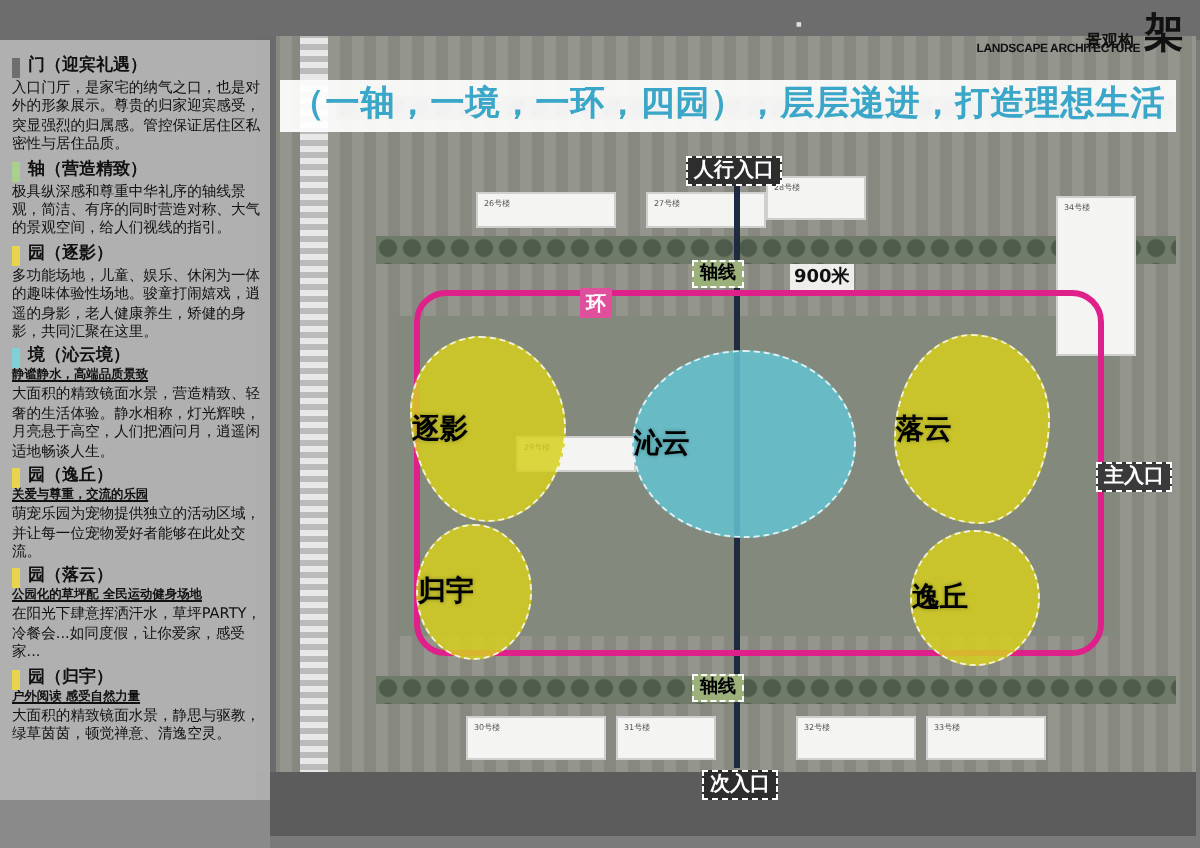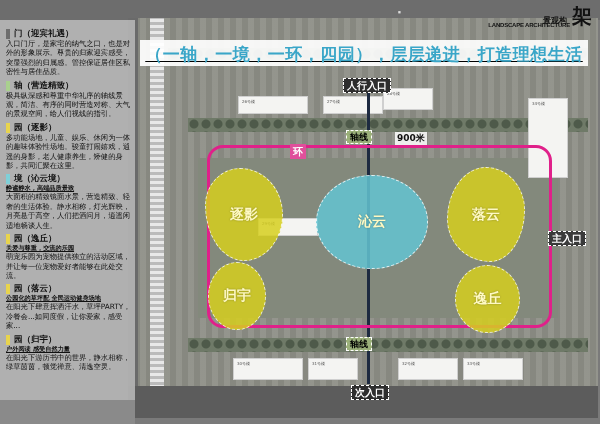--- a/index.html
+++ b/index.html
@@ -20,40 +20,40 @@
   .bldg { position: absolute; background: #f4f4f2; border: 1px solid #cfcfcf; }
   .bldg span { position: absolute; left: 3px; top: 2px; font-size: 4px; color: #555; white-space: nowrap; }
   .tree-band { position: absolute; background: radial-gradient(circle at 6px 6px, #4e5a4a 0 4px, transparent 5px) 0 0/12px 12px, #6f7a68; }
   .lawn { position: absolute; background: #83897c; }
 
   .brand { position: absolute; right: 8px; top: 6px; text-align: right; }
   .brand .cn-small { font-size: 8px; color: #111; font-weight: bold; display: inline-block; vertical-align: bottom; }
   .brand .cn-big { font-size: 20px; color: #111; font-weight: bold; display: inline-block; line-height: 20px; vertical-align: bottom; }
   .brand .en { position: absolute; right: 22px; top: 16px; font-size: 6px; color: #111; font-weight: bold; font-family: "Liberation Sans", sans-serif; letter-spacing: -0.2px; white-space: nowrap; }
 
-  .headline { position: absolute; left: 140px; top: 40px; width: 448px; height: 26px; background: rgba(255,255,255,0.92); display: flex; align-items: flex-end; justify-content: center; text-decoration: underline; }
+  .headline { position: absolute; left: 140px; top: 40px; width: 448px; height: 26px; background: rgba(255,255,255,0.92); display: flex; align-items: flex-start; justify-content: center; }
   .headline span { font-size: 17px; color: #3aa6c8; font-weight: bold; letter-spacing: 0.5px; white-space: nowrap; }
 
   .sidebar { position: absolute; left: 0; top: 20px; width: 135px; height: 380px; background: rgba(180,180,180,0.92); padding: 8px 4px 0 6px; }
   .sidebar-bottom { position: absolute; left: 0; top: 400px; width: 135px; height: 24px; background: #8a8a8a; }
   .sec { position: relative; padding-left: 8px; margin-bottom: 3px; }
   .sec .bar { position: absolute; left: 0; top: 1px; width: 4px; height: 10px; }
   .sec .head { font-size: 8.5px; font-weight: bold; color: #111; line-height: 11px; white-space: nowrap; }
   .sec .sub { font-size: 6.2px; font-weight: bold; color: #111; line-height: 8px; text-decoration: underline; white-space: nowrap; margin-left: -8px; }
   .sec .body { font-size: 7.3px; color: #111; line-height: 9.4px; margin-left: -8px; }
 
   .ring { position: absolute; left: 207px; top: 145px; width: 345px; height: 183px; border: 3px solid #e0208a; border-radius: 16px; }
   .ring-label { position: absolute; left: 290px; top: 144px; width: 16px; height: 15px; background: #e04f9b; color: #fff; font-size: 10px; font-weight: bold; display: flex; align-items: center; justify-content: center; }
 
   .axis-line { position: absolute; left: 367px; top: 88px; width: 3px; height: 296px; background: #1d2a40; }
   .axis-label { position: absolute; background: #9bb07a; border: 1px dashed #fff; color: #000; font-size: 9px; font-weight: bold; padding: 0 3px; line-height: 12px; }
   .entry { position: absolute; background: #2d2d2d; border: 1px dashed #fff; color: #fff; font-size: 10px; font-weight: bold; padding: 0 3px; line-height: 13px; white-space: nowrap; }
   .dist { position: absolute; left: 395px; top: 132px; font-size: 9px; font-weight: bold; color: #111; background: rgba(255,255,255,0.85); padding: 0 2px; }
 
-  .zone { position: absolute; display: flex; align-items: center; justify-content: center; color: #fef9c3; font-size: 14px; font-weight: bold; font-family: "DejaVu Serif", serif; border: 1px dashed rgba(255,255,255,0.8); text-shadow: 0 0 2px rgba(0,0,0,0.3); }
+  .zone { position: absolute; display: flex; align-items: center; color: #000000; font-size: 14px; font-weight: bold; font-family: "DejaVu Serif", serif; border: 1px dashed rgba(255,255,255,0.8); text-shadow: 0 0 2px rgba(0,0,0,0.3); }
   .zone.yellow { background: rgba(214,207,30,0.85); }
   .zone.cyan { background: rgba(100,196,210,0.85); }
 </style>
 </head>
 <body>
 
 <div class="topbar">
   <span class="mark">■</span>
 </div>
 
@@ -166,16 +166,16 @@
   <div class="sec">
     <span class="bar" style="background:#e8d44d;"></span>
     <div class="head">园（落云）</div>
     <div class="sub">公园化的草坪配 全民运动健身场地</div>
     <div class="body">在阳光下肆意挥洒汗水，草坪PARTY，冷餐会...如同度假，让你爱家，感受家...</div>
   </div>
   <div class="sec">
     <span class="bar" style="background:#e8d44d;"></span>
     <div class="head">园（归宇）</div>
     <div class="sub">户外阅读 感受自然力量</div>
-    <div class="body">在阳光下游历书中的世界，静水相称，绿草茵茵，顿觉禅意、清逸空灵。</div>
+    <div class="body">大面积的精致镜面水景，静思与驱教，绿草茵茵，顿觉禅意、清逸空灵。</div>
   </div>
 </div>
 <div class="sidebar-bottom"></div>
 
 </body></html>

